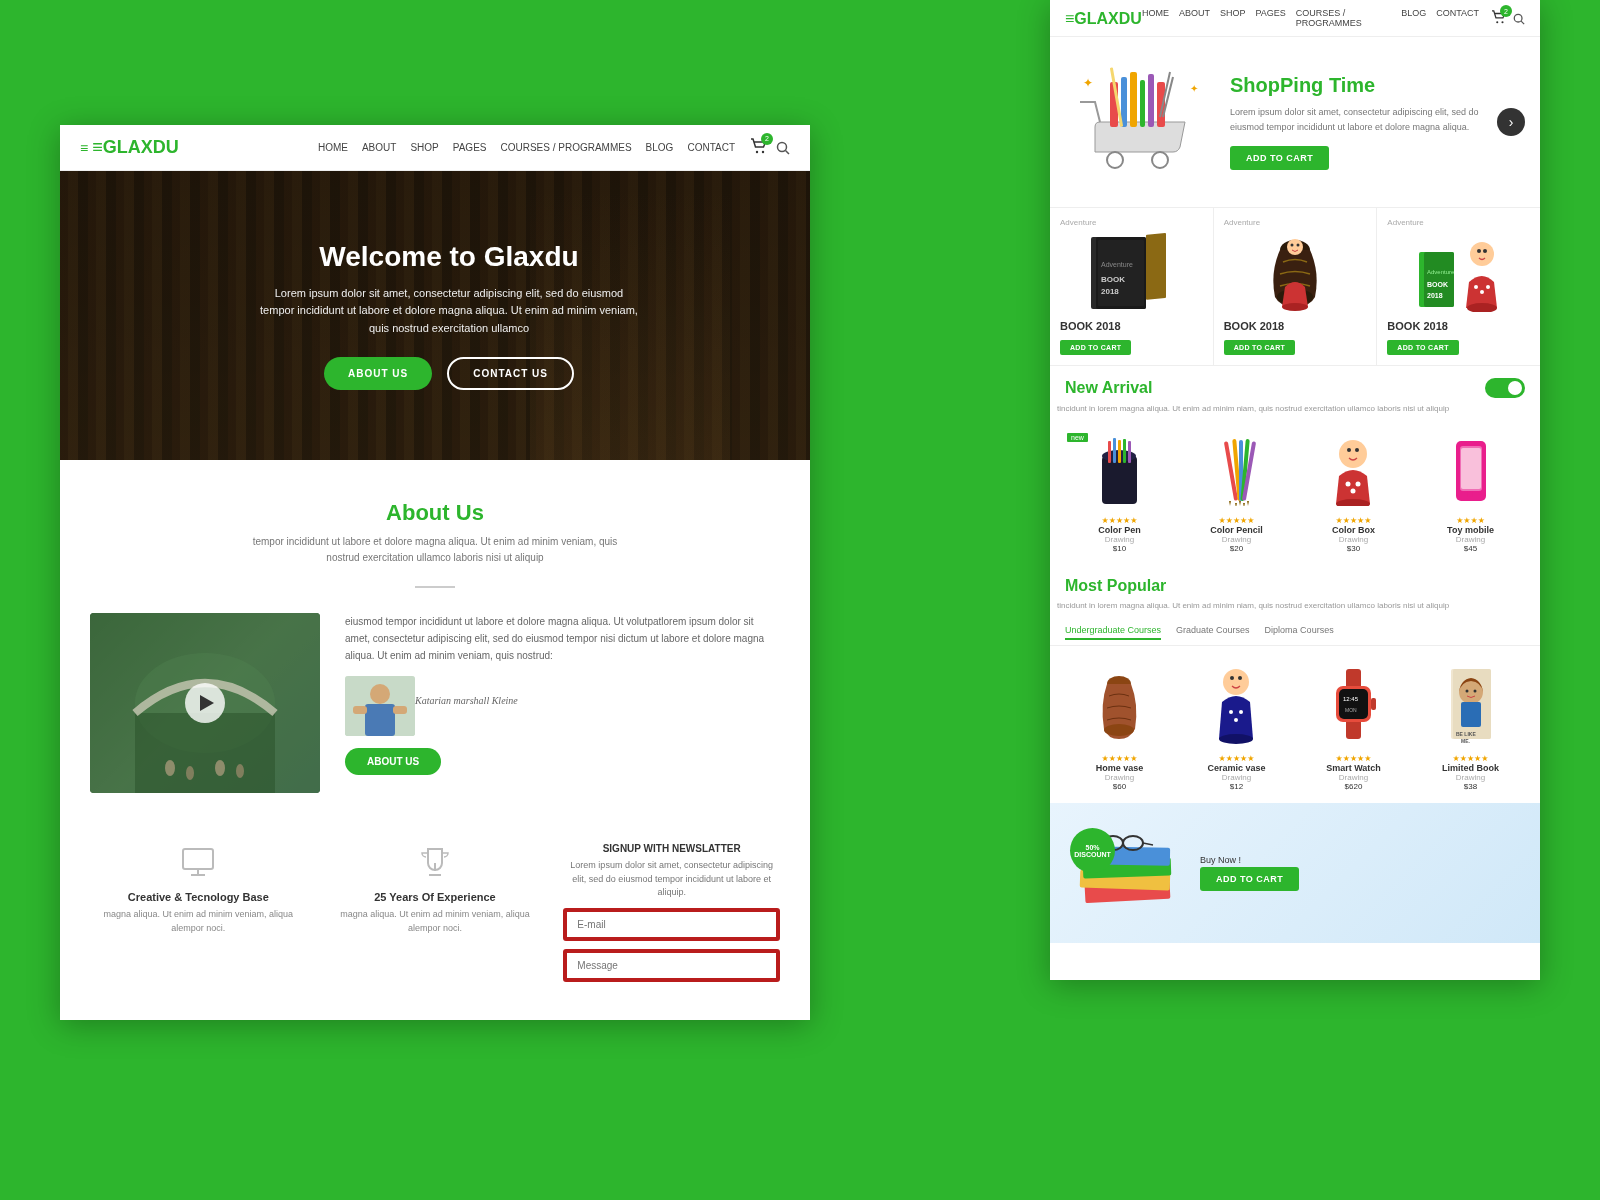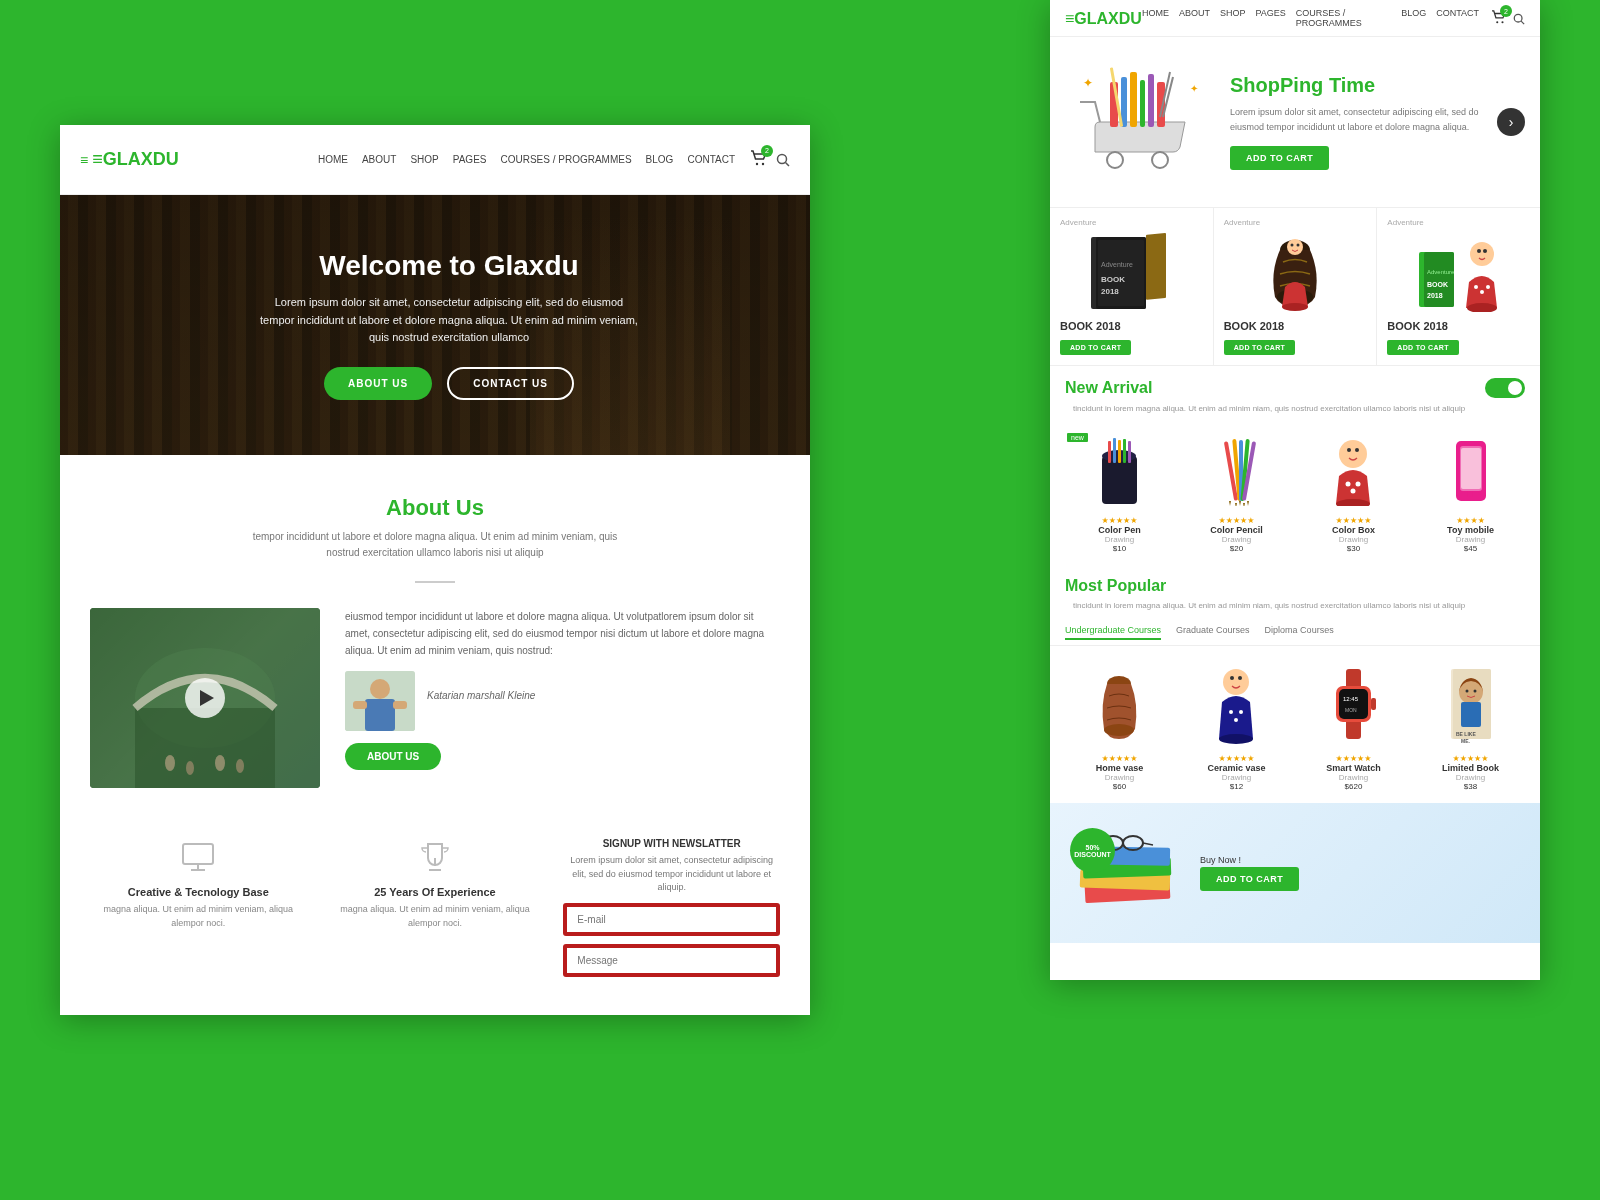--- a/index.html
+++ b/index.html
@@ -13,21 +13,21 @@
       width: 750px;
       background: #fff;
       box-shadow: 0 5px 30px rgba(0,0,0,0.3);
       z-index: 2;
     }
 
     
     .navbar {
       display: flex;
       align-items: center;
-      padding: 24px 20px;
+      padding: 12px 20px;
       background: #fff;
       border-bottom: 1px solid #eee;
     }
     .logo {
       font-size: 18px;
       font-weight: bold;
       color: #333;
       margin-right: auto;
     }
     .logo span { color: #2db52d; }
@@ -54,21 +54,21 @@
       width: 12px;
       height: 12px;
       display: flex;
       align-items: center;
       justify-content: center;
     }
 
     
     .hero {
       position: relative;
-      height: 260px;
+      height: 289px;
       background: linear-gradient(rgba(0,0,0,0.5), rgba(0,0,0,0.5)), #6b5a3e;
       display: flex;
       flex-direction: column;
       justify-content: center;
       text-align: center;
       color: #fff;
       overflow: hidden;
       padding-left: 28px;
     }
     .hero-bg {
@@ -179,23 +179,24 @@
     }
     .about-text { flex: 1; }
     .about-text p {
       font-size: 10px;
       color: #666;
       line-height: 1.7;
       margin-bottom: 12px;
     }
     .about-person {
       display: flex;
-      gap: 12px;
+      gap: 0;
       align-items: center;
       margin-bottom: 12px;
+      font-family: Liberation Serif, serif;
     }
     .person-name {
       font-size: 10px;
       color: #555;
       font-style: italic;
     }
     .btn-about-sm {
       background: #2db52d;
       color: #fff;
       border: none;
@@ -407,25 +408,24 @@
       content: '';
       position: absolute;
       right: 3px;
       top: 3px;
       width: 14px;
       height: 14px;
       background: #fff;
       border-radius: 50%;
     }
     .section-desc {
-      padding: 0 15px 8px;
+      padding: 0 7px 8px;
       font-size: 8px;
       color: #999;
       line-height: 1.5;
-      margin-left: 8px;
     }
 
     
     .new-arrival-grid {
       display: flex;
       gap: 8px;
       padding: 8px 15px 12px;
     }
     .arrival-item {
       flex: 1;

